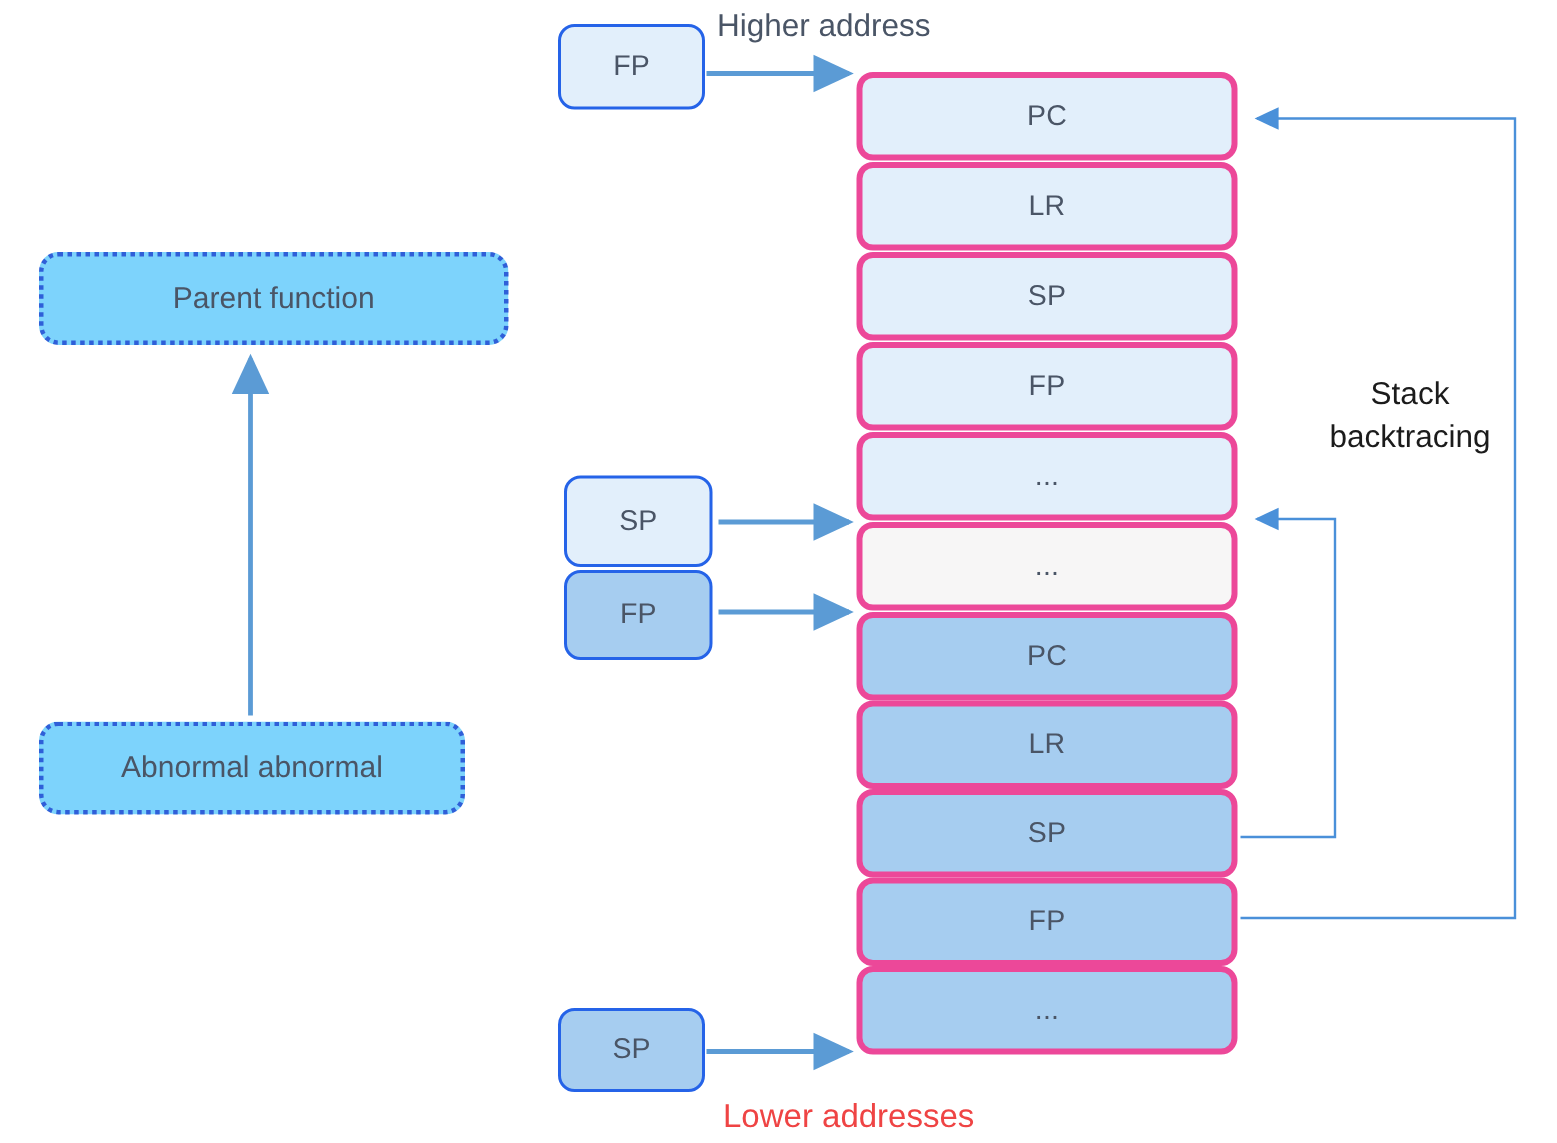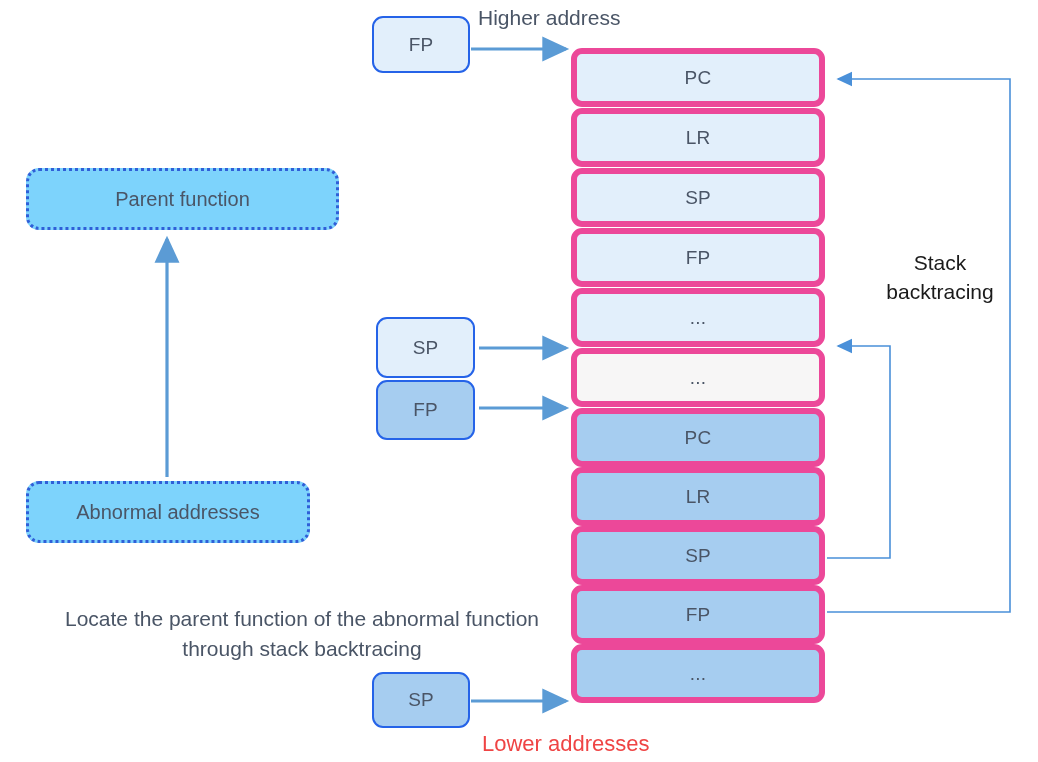--- a/index.html
+++ b/index.html
@@ -28,21 +28,21 @@
     pointer-events: none;
   }
 
   
   .stack-cell {
     position: absolute;
     left: 571px;
     width: 254px;
     height: 59px;
     box-sizing: border-box;
-    border: 6px solid #ec4899;
+    border: 4px solid #ec4899;
     border-radius: 11px;
     display: flex;
     align-items: center;
     justify-content: center;
     font-size: 19px;
     color: #4a5566;
     letter-spacing: 0.2px;
   }
   .cell-light { background: #e2effb; }
   .cell-dark  { background: #a6cdf0; }
@@ -190,24 +190,23 @@
 
   <div class="reg-box reg-dark" style="left:372px; top:672px; width:98px;  height:56px;">
     <span>SP</span>
   </div>
 
   <div class="fn-box" style="left:26px; top:168px; width:313px; height:62px;">
     <span>Parent function</span>
   </div>
 
   <div class="fn-box" style="left:26px; top:481px; width:284px; height:62px;">
-    <span>Abnormal addresses</span>
+    <span>Abnormal abnormal</span>
   </div>
 
   <div class="txt txt-higher">Higher address</div>
 
   <div class="txt txt-lower">Lower addresses</div>
 
   <div class="txt txt-backtrace">Stack backtracing</div>
 
-  <div class="txt txt-caption">Locate the parent function of the abnormal function through stack backtracing</div>
 
 </div>
 
 </body></html>

